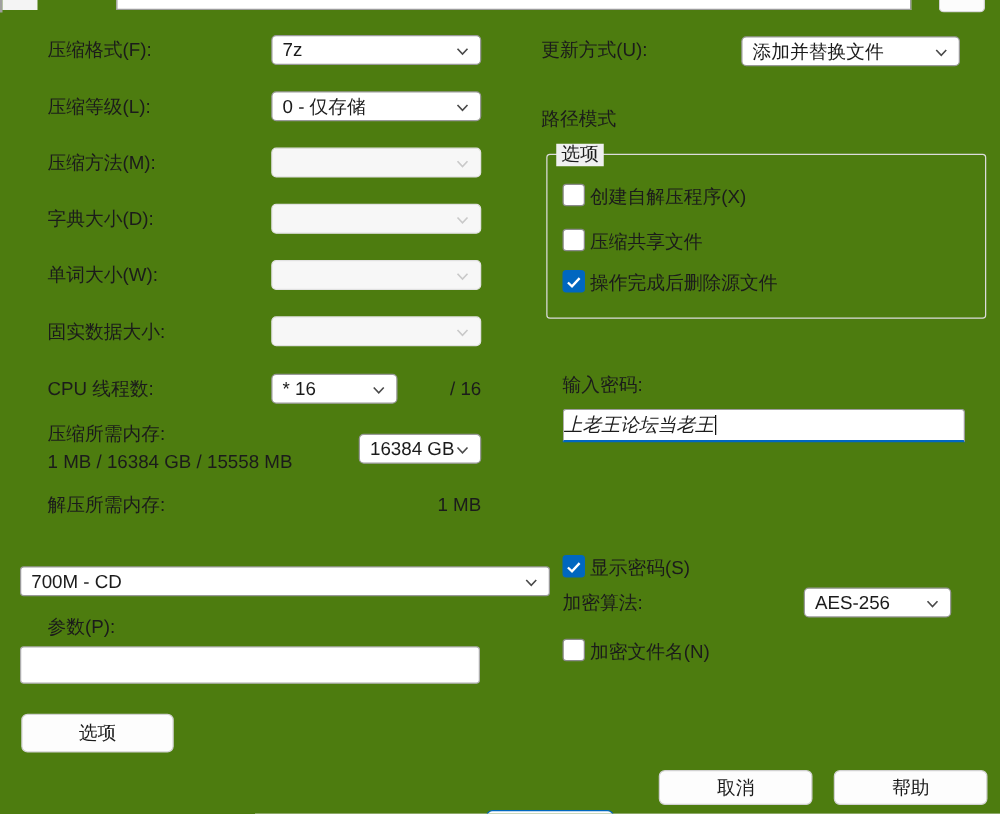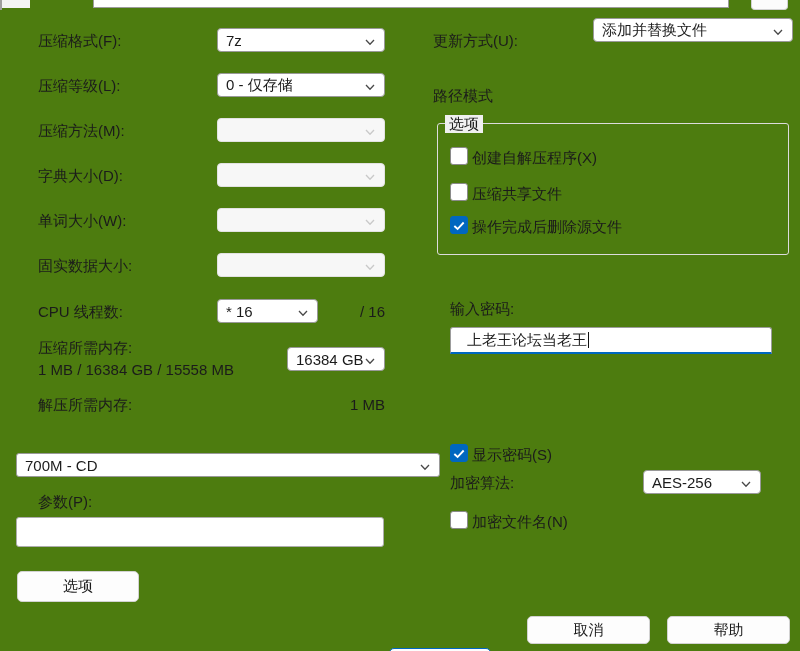--- a/index.html
+++ b/index.html
@@ -20,22 +20,22 @@
     white-space:nowrap; overflow:hidden;
   }
   .combo .chev { position:absolute; right:8px; top:50%; margin-top:-6px; width:12px; height:12px; }
   .combo .chev svg polyline { stroke:#4a4a4a; }
   .combo.disabled { background:#f7f7f7; border-color:#e2e2e2; }
   .combo.disabled .chev svg polyline { stroke:#c9c9c9; }
 
   
   .textfield {
     position:absolute; background:#ffffff; border:1px solid #9c9c9c;
-    border-radius:3px; display:flex; align-items:center; padding:0 16px;
-    white-space:nowrap; overflow:hidden;
+    border-radius:3px; display:flex; align-items:center; padding:0 0;
+    white-space:nowrap; overflow:hidden;font-style:italic;
   }
   .textfield.focused { border-bottom:2px solid #0067c0; border-radius:3px 3px 0 0; }
   .caret { display:inline-block; width:1px; height:16px; background:#111; margin-left:1px; }
 
   
   .groupbox { position:absolute; border:1px solid #dcdcdc; border-radius:3px; }
   .groupbox .legend {
     position:absolute; top:-9px; left:7px; background:#f0f0f0;
     padding:0 4px; line-height:18px;
   }
@@ -151,21 +151,21 @@
   <div class="abs label" style="left:38px;top:493px">参数(P):</div>
   <div class="textfield" style="left:16px;top:517px;width:368px;height:30px;border-color:#adadad">
     <span></span>
   </div>
 
   <div class="btn" style="left:17px;top:571px;width:122px;height:31px">
     <span>选项</span>
   </div>
 
   <div class="abs label" style="left:433px;top:32px">更新方式(U):</div>
-  <div class="combo" style="left:593px;top:18px;width:200px">
+  <div class="combo" style="left:593px;top:29px;width:175px">
     <span>添加并替换文件</span>
     <span class="chev"><svg width="12" height="12" viewBox="0 0 12 12">
           <polyline points="2,4 6,8.2 10,4" fill="none" stroke-width="1.3"></polyline>
         </svg></span>
   </div>
 
   <div class="abs label" style="left:433px;top:87px">路径模式</div>
 
   <div class="groupbox" style="left:437px;top:123px;width:352px;height:132px">
     <span class="legend">选项</span>

